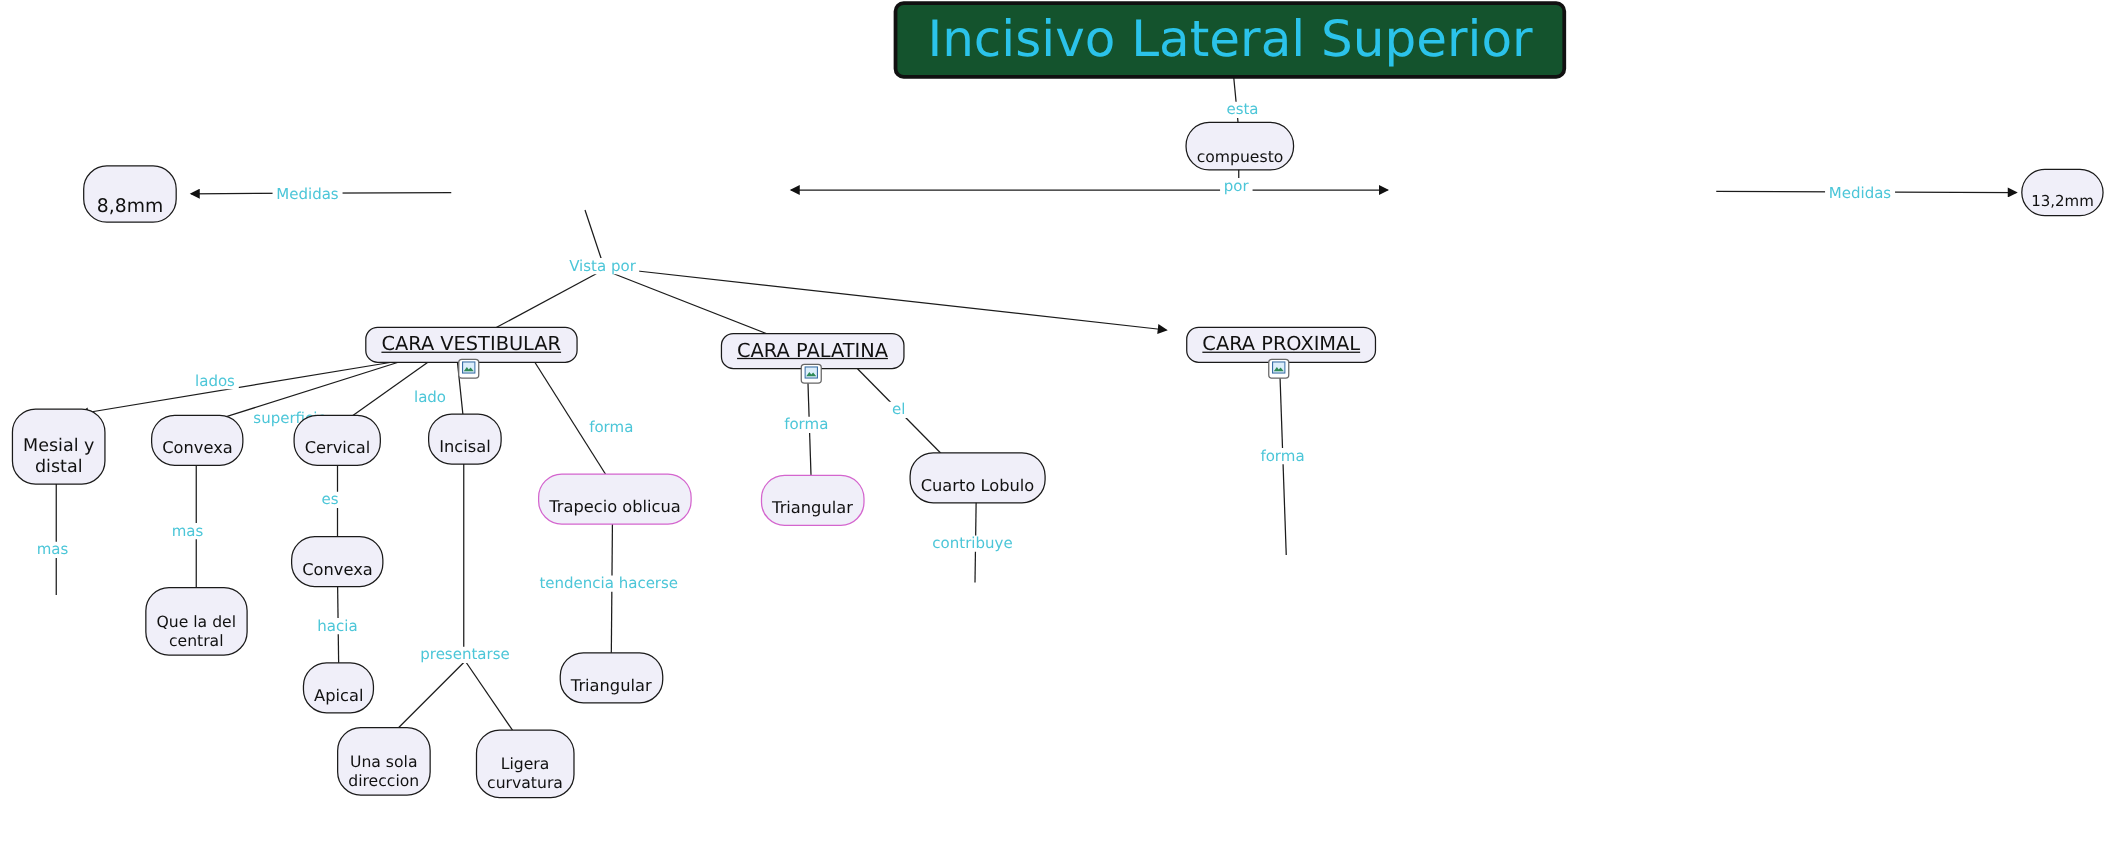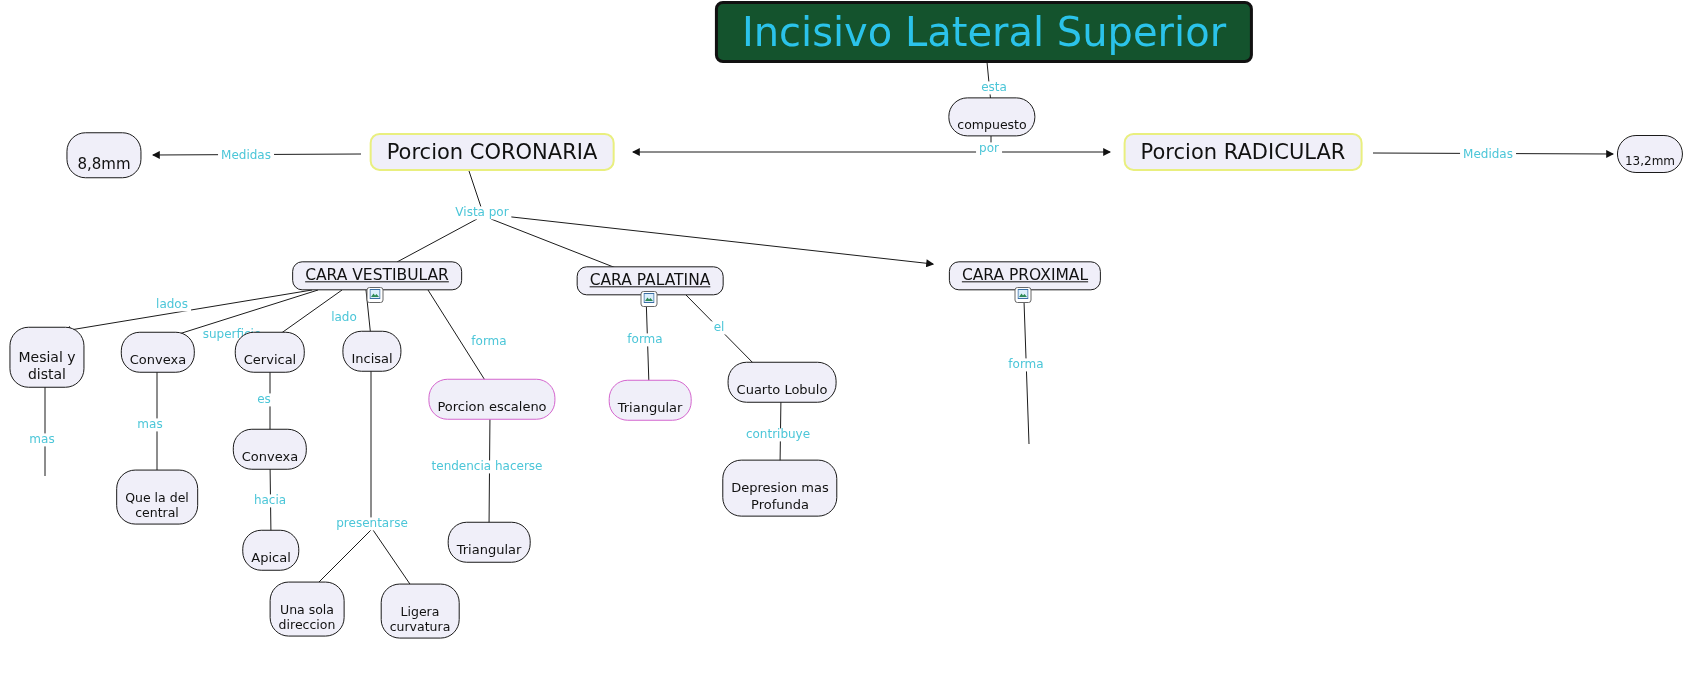--- a/index.html
+++ b/index.html
@@ -102,27 +102,21 @@
   <span class="lp" style="left:1026px;top:365px">forma</span>
 
   <div class="node n-title" style="left:984px;top:32px">
     <span>Incisivo Lateral Superior</span>
   </div>
 
   <div class="node n-small" style="left:992px;top:117px">
     <span>compuesto</span>
   </div>
 
-  <div class="node n-porcion" style="left:492px;top:152px">
-    <span>Porcion CORONARIA</span>
-  </div>
-
-  <div class="node n-porcion" style="left:1243px;top:152px">
-    <span>Porcion RADICULAR</span>
-  </div>
+
 
   <div class="node n-measure-l" style="left:104px;top:155px">
     <span>8,8mm</span>
   </div>
 
   <div class="node n-measure-r" style="left:1650px;top:154px">
     <span>13,2mm</span>
   </div>
 
   <div class="node n-cara" style="left:377px;top:276px">
@@ -148,21 +142,21 @@
 
   <div class="node" style="left:270px;top:352px">
     <span>Cervical</span>
   </div>
 
   <div class="node" style="left:372px;top:351px">
     <span>Incisal</span>
   </div>
 
   <div class="node n-pink" style="left:492px;top:399px">
-    <span>Porcion escaleno</span>
+    <span>Trapecio oblicua</span>
   </div>
 
 
   <div class="node n-small" style="left:157px;top:497px">
     <span>Que la del
 central</span>
   </div>
 
   <div class="node" style="left:270px;top:449px">
     <span>Convexa</span>
@@ -187,24 +181,20 @@
   </div>
 
   <div class="node n-pink" style="left:650px;top:400px">
     <span>Triangular</span>
   </div>
 
   <div class="node" style="left:782px;top:382px">
     <span>Cuarto Lobulo</span>
   </div>
 
-  <div class="node" style="left:780px;top:488px">
-    <span>Depresion mas
-Profunda</span>
-  </div>
 
 
   <span class="res-icon" style="left:375px;top:295px">
     <svg width="11" height="10" viewBox="0 0 11 10">
       <rect x="0.5" y="0.5" width="10" height="9" fill="#dceefb" stroke="#3a6ea5"></rect>
       <path d="M1.5 8 L4 4.5 L5.5 6.5 L7 5 L9.5 8 Z" fill="#2e8b57"></path>
     </svg>
   </span>
   <span class="res-icon" style="left:649px;top:299px">
     <svg width="11" height="10" viewBox="0 0 11 10">

